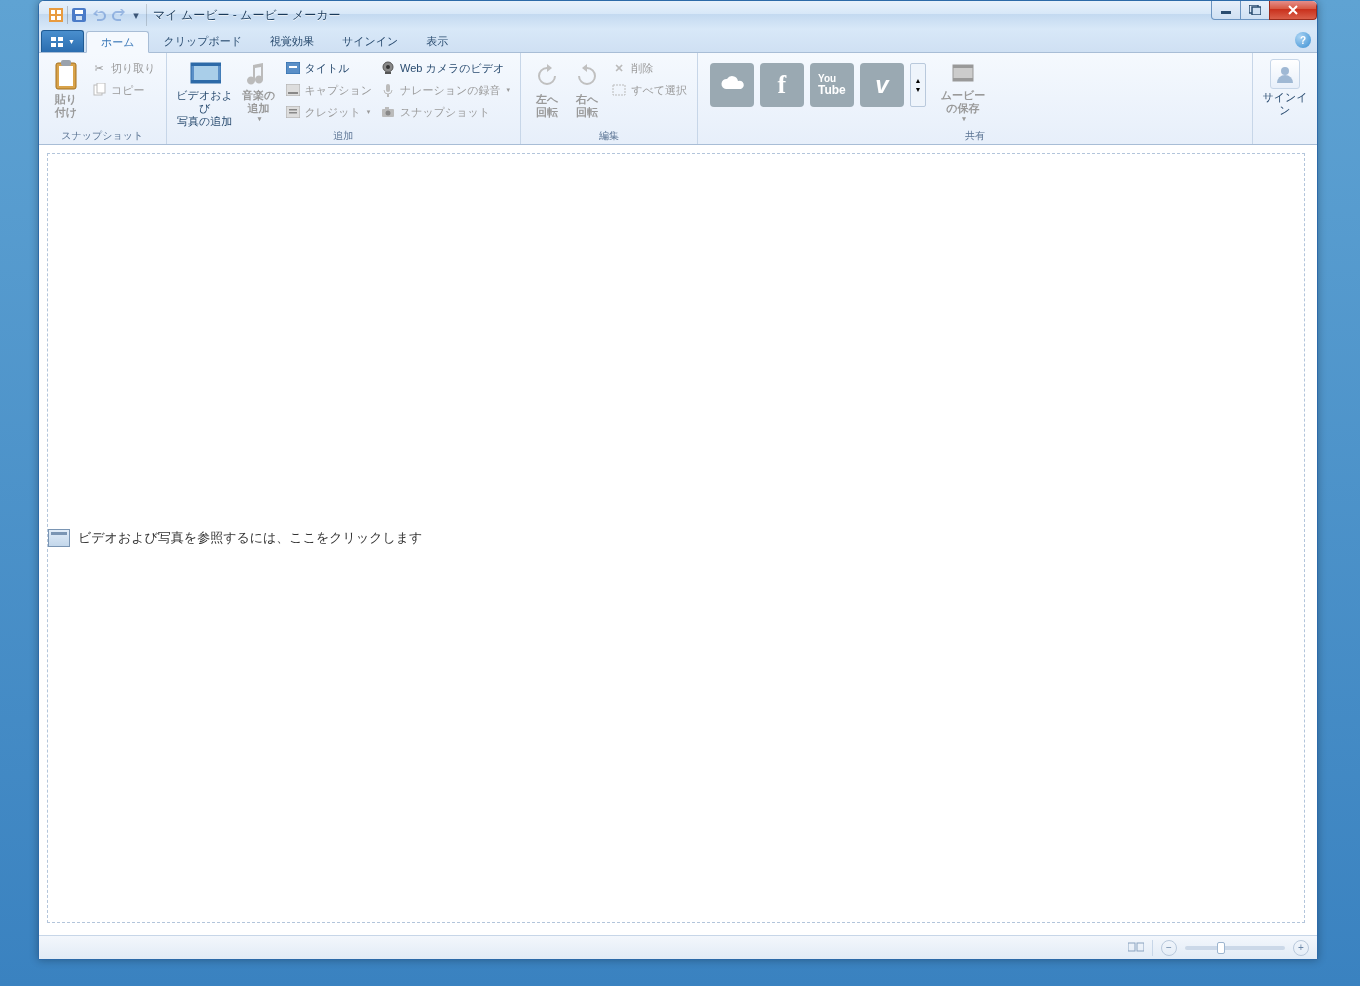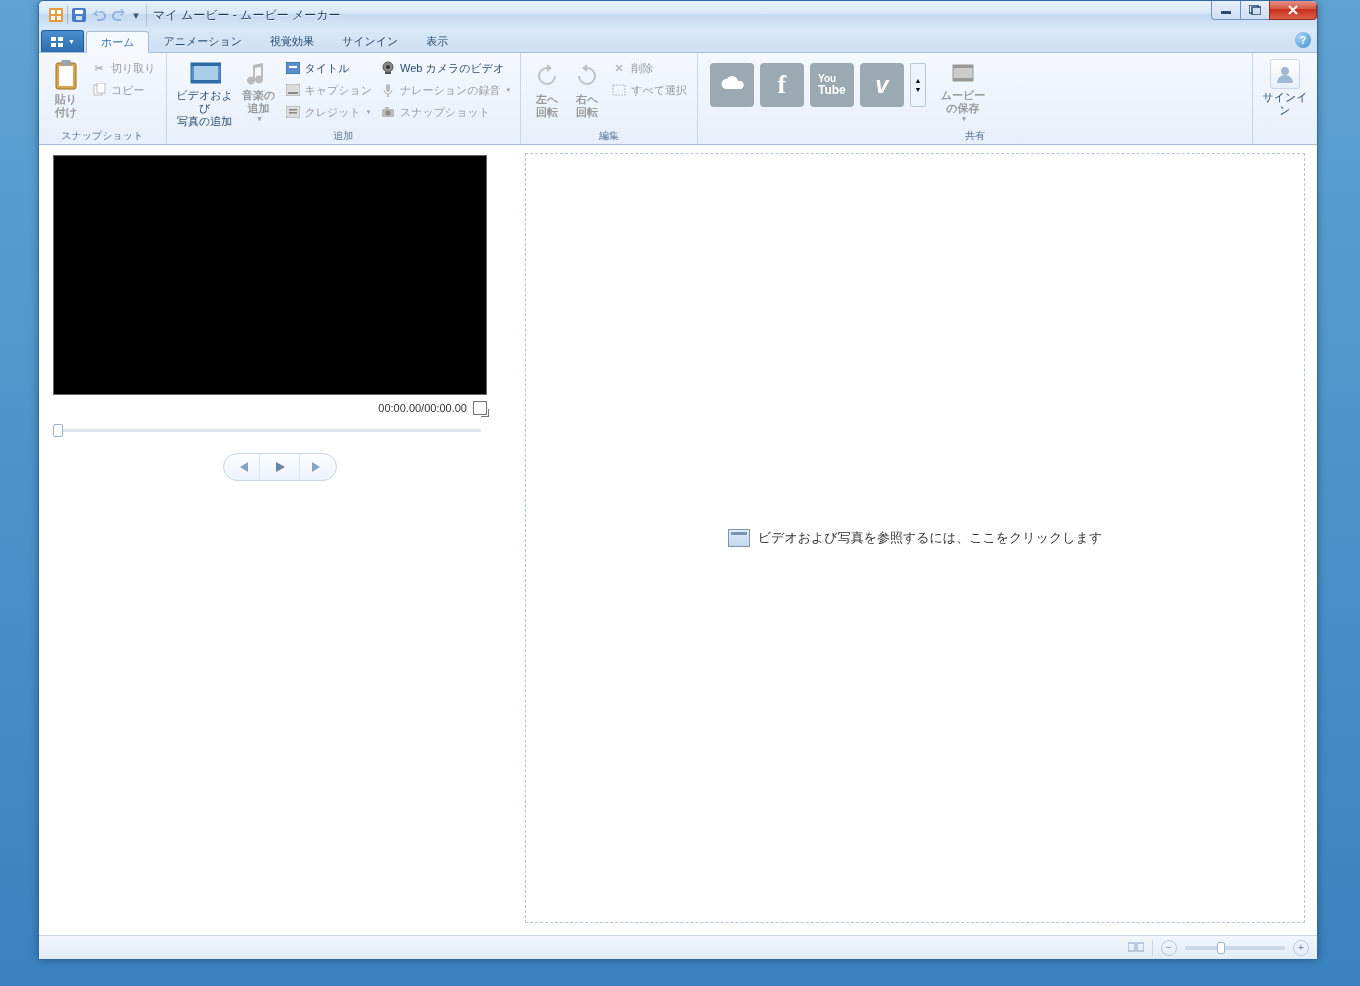--- a/index.html
+++ b/index.html
@@ -45,21 +45,21 @@
 .time-row{height:26px;display:flex;align-items:center;justify-content:flex-end;gap:6px;color:#333;width:434px;}
 .fs-ico{width:14px;height:14px;border:1px solid #777;position:relative;}
 .fs-ico::after{content:"";position:absolute;right:-3px;bottom:-3px;width:7px;height:7px;border-right:1px solid #777;border-bottom:1px solid #777;}
 .seek{width:434px;height:18px;position:relative;}
 .seek-track{position:absolute;left:6px;right:6px;top:8px;height:3px;background:#dce4ee;border-radius:2px;}
 .seek-thumb{position:absolute;left:0;top:3px;width:10px;height:13px;background:#fff;border:1px solid #9db5cf;border-radius:2px;}
 .transport{display:flex;gap:0;margin:14px auto 0;border:1px solid #c7d6e8;border-radius:14px;background:linear-gradient(#fdfdfe,#eef3fa);height:28px;align-items:center;overflow:hidden;}
 .tbtn{width:36px;height:28px;display:flex;align-items:center;justify-content:center;color:#6a86a6;border-right:1px solid #dbe5f1;}
 .tbtn:last-child{border-right:none;}
 .timeline-pane{flex:1;padding:8px 12px 12px 8px;}
-.timeline{width:100%;height:100%;border:1px dashed #b3c5db;display:flex;align-items:center;justify-content:center;gap:8px;color:#333;}
+.timeline{width:100%;height:100%;border:1px dashed #b3c5db;display:flex;align-items:center;gap:8px;color:#333;}
 .tl-ico{width:22px;height:18px;border:1px solid #7a95b3;background:linear-gradient(#e2edf8,#c3d7eb);position:relative;}
 .tl-ico::before{content:"";position:absolute;left:2px;top:2px;right:2px;height:3px;background:#7a95b3;}
 .statusbar{height:24px;background:linear-gradient(#f3f7fc,#e2ebf6);border-top:1px solid #c7d6e8;display:flex;align-items:center;justify-content:flex-end;padding:0 8px;gap:8px;color:#6a86a6;}
 .zoom-track{width:100px;height:4px;background:#cbd8e8;position:relative;border-radius:2px;}
 .zoom-thumb{position:absolute;left:32px;top:-4px;width:8px;height:12px;background:#fff;border:1px solid #9db5cf;border-radius:2px;}
 .zbtn{width:16px;height:16px;border:1px solid #b9c9dc;border-radius:50%;display:flex;align-items:center;justify-content:center;font-size:10px;}
 .dd-arrow{font-size:7px;color:inherit;margin-left:2px;}
 </style>
 </head>
 <body>
@@ -123,21 +123,21 @@
       <svg width="14" height="12">
           <rect width="14" height="12" fill="none"></rect>
           <rect x="1" y="1" width="5" height="4" fill="#fff"></rect>
           <rect x="8" y="1" width="5" height="4" fill="#fff"></rect>
           <rect x="1" y="7" width="5" height="4" fill="#fff"></rect>
           <rect x="8" y="7" width="5" height="4" fill="#fff"></rect>
         </svg>
       <span style="font-size:7px;">▼</span>
     </div>
     <div class="tab active">ホーム</div>
-    <div class="tab">アニメーション</div>
+    <div class="tab">クリップボード</div>
     <div class="tab">視覚効果</div>
     <div class="tab">サインイン</div>
     <div class="tab">表示</div>
     <div class="help">?</div>
   </div>
 
   <div class="ribbon">
 
     <div class="group">
       <div class="group-body">
@@ -351,48 +351,20 @@
             </div>
           <span>サインイン</span>
         </div>
       </div>
       <div class="group-label">&nbsp;</div>
     </div>
 
   </div>
 
   <div class="workspace">
-    <div class="preview-pane">
-      <div class="preview"></div>
-      <div class="time-row">
-        <span>00:00.00/00:00.00</span>
-        <div class="fs-ico"></div>
-      </div>
-      <div class="seek">
-        <div class="seek-track"></div>
-        <div class="seek-thumb"></div>
-      </div>
-      <div class="transport">
-        <div class="tbtn">
-            <svg width="12" height="10">
-              <path d="M2 0v10M12 0L4 5l8 5z" fill="#8aa3c0"></path>
-            </svg>
-          </div>
-        <div class="tbtn" style="width:40px">
-            <svg width="12" height="12">
-              <path d="M2 1l9 5-9 5z" fill="#6a86a6"></path>
-            </svg>
-          </div>
-        <div class="tbtn">
-            <svg width="12" height="10">
-              <path d="M10 0v10M0 0l8 5-8 5z" fill="#8aa3c0"></path>
-            </svg>
-          </div>
-      </div>
-    </div>
     <div class="timeline-pane">
       <div class="timeline">
         <div class="tl-ico"></div>
         <span style="font-size:13px">ビデオおよび写真を参照するには、ここをクリックします</span>
       </div>
     </div>
   </div>
 
   <div class="statusbar">
     <div><svg width="16" height="12">

